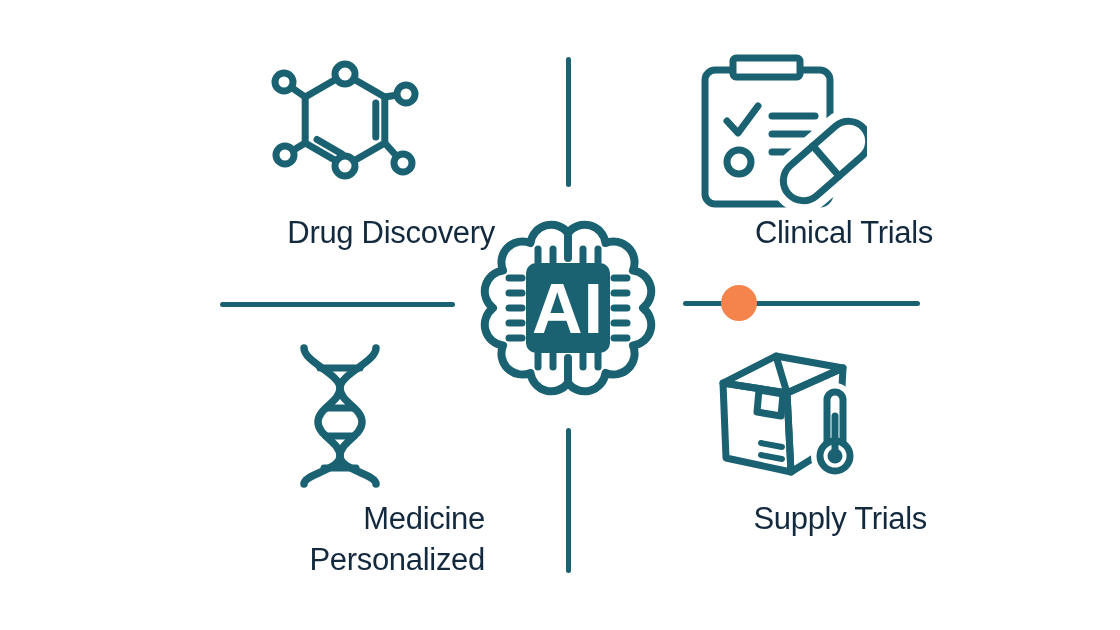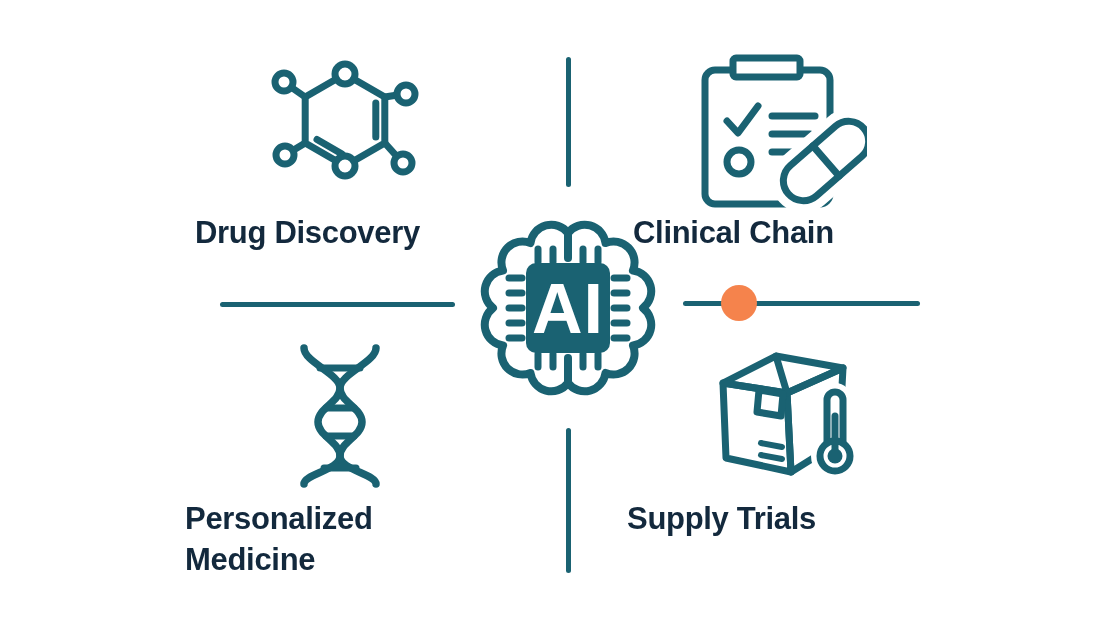--- a/index.html
+++ b/index.html
@@ -3,22 +3,22 @@
 <meta charset="utf-8">
 <style>
   html,body{margin:0;padding:0;background:#fff;}
   .canvas{
     position:relative;width:1120px;height:630px;overflow:hidden;
     background:var(--background,#fff);
     font-family:"Liberation Sans",sans-serif;
   }
   .icon{position:absolute;color:var(--teal,#1A6272);}
   .label{
-    position:absolute;width:300px;text-align:left;
-    font-weight:700;font-size:31px;line-height:1.33;
+    position:absolute;width:300px;text-align:right;
+    font-weight:400;font-size:31px;line-height:1.33;
     color:var(--navy,#13293D);letter-spacing:-0.3px;
   }
   .line{position:absolute;background:var(--teal,#1A6272);border-radius:3px;}
   .dot{
     position:absolute;width:36px;height:36px;border-radius:50%;
     background:var(--orange,#F5834C);
   }
   .chip-label{
     font-family:"Liberation Sans",sans-serif;font-weight:700;font-size:70px;
     fill:#fff;letter-spacing:1px;
@@ -72,38 +72,38 @@
       <line x1="75" y1="98" x2="103" y2="98"></line>
 
       <circle cx="42" cy="108" r="12"></circle>
 
       <g transform="rotate(-41 129 107)">
         <rect x="79" y="87" width="100" height="40" rx="20" fill="#fff" stroke="#fff" stroke-width="24"></rect>
         <rect x="79" y="87" width="100" height="40" rx="20" fill="#fff"></rect>
         <line x1="129" y1="87" x2="129" y2="127"></line>
       </g>
     </svg>
-    <div class="label" style="left:633px;top:212px;">Clinical Chain</div>
+    <div class="label" style="left:633px;top:212px;">Clinical Trials</div>
   </div>
 
   <div>
     <svg class="icon" style="left:298px;top:340px;" width="84" height="150" viewBox="0 0 84 150" fill="none" stroke="currentColor" stroke-width="7.5" stroke-linecap="round" stroke-linejoin="round">
 
       <path d="M 6,8 C 6,22 42,34 42,48 C 42,62 64,68 64,82 C 64,96 42,102 42,116 C 42,130 6,134 6,144"></path>
 
       <path d="M 78,8 C 78,22 42,34 42,48 C 42,62 20,68 20,82 C 20,96 42,102 42,116 C 42,130 78,134 78,144"></path>
 
       <line x1="22" y1="28" x2="62" y2="28" stroke-width="7"></line>
       <line x1="28" y1="68" x2="56" y2="68" stroke-width="7"></line>
       <line x1="28" y1="96" x2="56" y2="96" stroke-width="7"></line>
       <line x1="26" y1="128" x2="58" y2="128" stroke-width="7"></line>
     </svg>
     <div class="label" style="left:185px;top:498px;">
+      <span style="display:block">Medicine</span>
       <span style="display:block">Personalized</span>
-      <span style="display:block">Medicine</span>
     </div>
   </div>
 
   <div>
     <svg class="icon" style="left:715px;top:348px;" width="150" height="135" viewBox="0 0 150 135" fill="none" stroke="currentColor" stroke-width="7" stroke-linecap="round" stroke-linejoin="round">
 
       <polygon points="8,35 61,8 128,20 72,45"></polygon>
       <polygon points="8,35 72,45 76,124 11,110"></polygon>
       <polygon points="72,45 128,20 124,94 76,124"></polygon>
 

